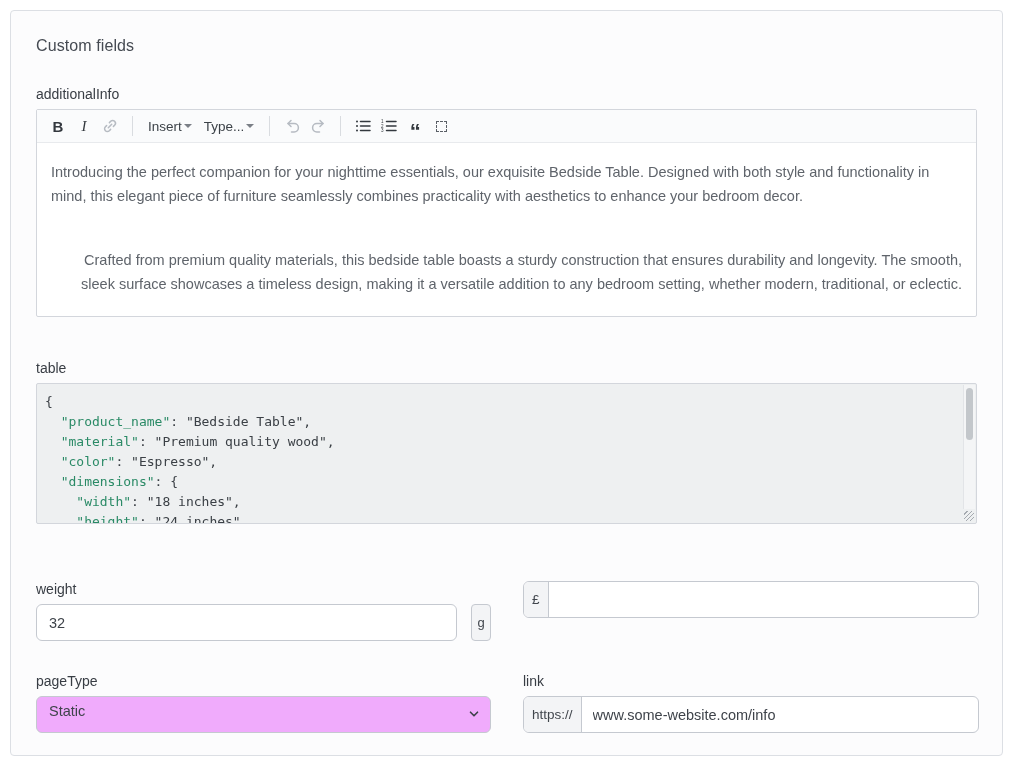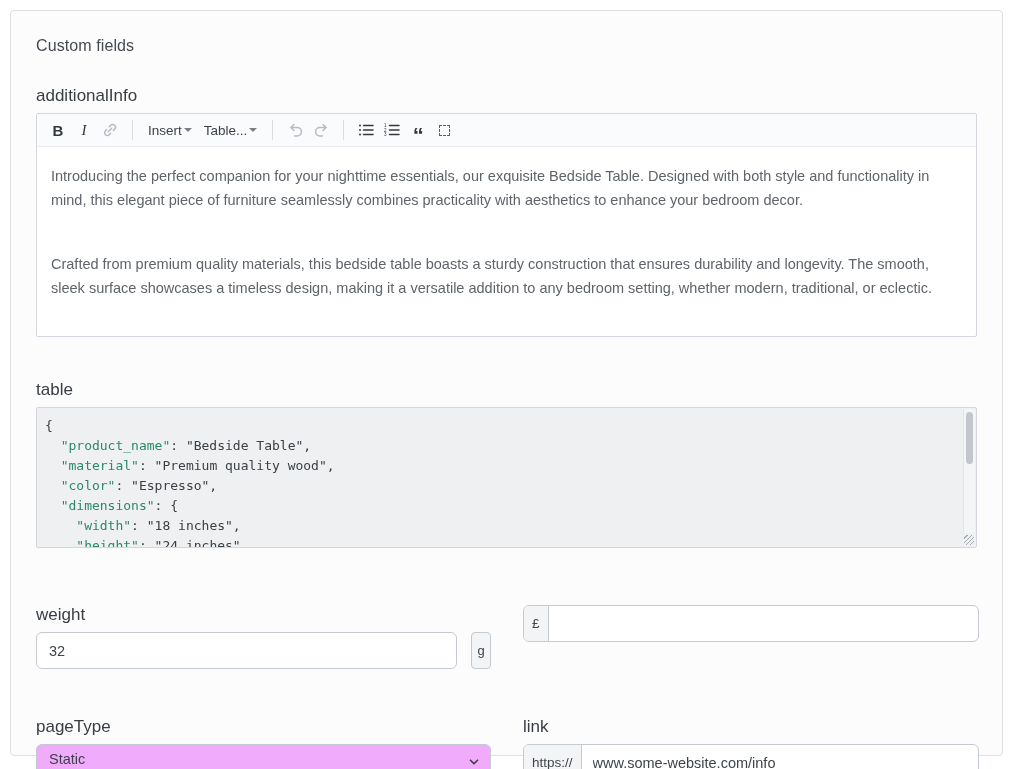--- a/index.html
+++ b/index.html
@@ -7,21 +7,21 @@
   .stage { position: relative; width: 951px; height: 769px; background: #ffffff; }
 
   .card {
     position: absolute; left: 10px; top: 10px; width: 993px; height: 746px;
     background: #fcfcfd; border: 1px solid #dcdfe4; border-radius: 4px;
     padding: 26px 25px 24px 25px;
   }
 
   .section-title { font-size: 16px; font-weight: 500; color: #454a52; letter-spacing: 0.1px; }
 
-  .field-label { display: block; font-size: 17px; color: #383d44; margin-bottom: 7px; }
+  .field-label { display: block; font-size: 14px; color: #383d44; margin-bottom: 7px; }
 
   
   .rte { margin-top: 31px; }
   .rte-box { border: 1px solid #d3d6dc; border-radius: 2px; background: #ffffff; }
   .rte-toolbar {
     display: flex; align-items: center; height: 33px; padding: 0 8px;
     background: #fafbfc; border-bottom: 1px solid #e8eaed;
   }
   .tb-btn {
     display: flex; align-items: center; justify-content: center;
@@ -38,21 +38,21 @@
     border-top: 4px solid #7a7f86; display: inline-block;
   }
   .tb-sep { width: 1px; height: 20px; background: #d9dce0; margin: 0 9px; }
   .tb-quote { font-size: 22px; font-weight: 700; line-height: 10px; padding-top: 12px; }
   .tb-dashedbox { width: 11px; height: 11px; border: 1px dashed #5a5f66; }
 
   .rte-content { padding: 17px 14px 20px 14px; }
   .rte-content p {
     font-size: 14.5px; line-height: 24px; color: #5f646b; margin-bottom: 40px;
   }
-  .rte-content p:last-child { margin-bottom: 16px; }
+  .rte-content p:last-child { margin-bottom: 0; text-align: right; }
 
   
   .specs-field { margin-top: 43px; }
   .code-wrap {
     position: relative; height: 141px; background: #eef0f1;
     border: 1px solid #d3d6dc; border-radius: 2px; overflow: hidden;
   }
   .code-inner {
     position: absolute; inset: 0; right: 13px; overflow: hidden;
     padding: 8px 0 0 8px;
@@ -70,21 +70,21 @@
   }
   .code-resize {
     position: absolute; right: 2px; bottom: 2px; width: 10px; height: 10px;
     background: repeating-linear-gradient(135deg, transparent 0 2px, #a5aab0 2px 3px);
     cursor: nwse-resize;
   }
 
   
   .grid2 { display: grid; grid-template-columns: 455px 456px; column-gap: 32px; }
   .row-weight { margin-top: 57px; }
-  .row-page { margin-top: 48px; }
+  .row-page { margin-top: 32px; }
 
   .input-plain {
     width: 100%; height: 37px; border: 1px solid #c5c9d0; border-radius: 6px;
     background: #ffffff; padding: 0 12px; font-size: 14.5px; color: #3e434a;
     font-family: "Liberation Sans", sans-serif; outline: none;
   }
   .suffix-row { display: flex; align-items: stretch; gap: 14px; }
   .suffix-row .input-plain { flex: 1; }
   .addon-suffix {
     width: 20px; display: flex; align-items: center; justify-content: center;
@@ -139,21 +139,21 @@
                 <path d="M8.6 11.4 l-1.3 1.3 a2.6 2.6 0 0 1 -3.9 -3.9 L4.6 7.6"></path>
               </svg>
             </span>
           </button>
           <div class="tb-sep"></div>
           <button class="tb-btn tb-menu">
             <span>Insert</span>
             <span class="tb-caret"></span>
           </button>
           <button class="tb-btn tb-menu">
-            <span>Table...</span>
+            <span>Type...</span>
             <span class="tb-caret"></span>
           </button>
           <div class="tb-sep"></div>
           <button class="tb-btn disabled">
             <span>
               <svg class="icon" width="17" height="16" viewBox="0 0 17 16" fill="none" stroke="currentColor" stroke-width="1.5" stroke-linecap="round" stroke-linejoin="round">
                 <path d="M4 5.5 h6.2 a4.2 4.2 0 0 1 0 8.4 H7.5"></path>
                 <path d="M7 2.5 L4 5.5 L7 8.5"></path>
               </svg>
             </span>

